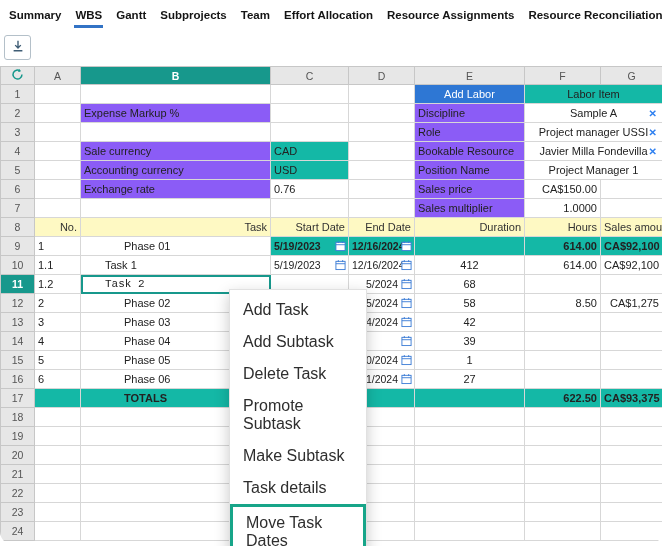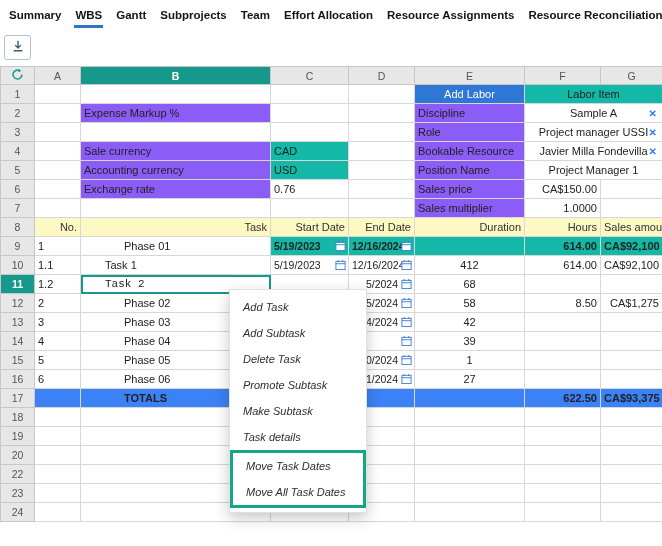--- a/index.html
+++ b/index.html
@@ -24,39 +24,39 @@
   .grid tr:first-child { height:18px; }
   .grid th, .grid td { border:1px solid #d7d7d7; padding:0 3px; overflow:hidden;
                        white-space:nowrap; position:relative; text-align:left; }
   .grid th { background:#e7e7e7; border-color:#c7c7c7; color:#555; font-weight:400;
              font-size:10.5px; text-align:center; }
   .grid th.selh { background:#17988c; color:#fff; font-weight:700; }
   .grid th.corner { padding:0; }
   td.lg  { background:#8b5cf6; }
   td.gy  { background:#14b8a6; }
   td.hd  { background:#fef9c3; text-align:right; color:#333; }
-  td.tot { background:#3b82f6; }
+  td.tot { background:#14b8a6; }
   td.b   { font-weight:700; }
   td.r   { text-align:right; }
   td.c   { text-align:center; }
   td.btnb{ background:#2e77d4; color:#fff; text-align:center; cursor:pointer; }
   td.ind1 .ct { padding-left:5px; display:inline-block;margin-left:35px; }
   td.ind2 .ct { padding-left:21px; display:inline-block; }
   td.date { padding-right:16px; font-size:10.5px; }
   td.dr   { text-align:right; }
   td.sel  { outline:2px solid #17988c; outline-offset:-2px;font-family:Liberation Mono, monospace; }
   .cal { position:absolute; right:2px; top:50%; transform:translateY(-50%); line-height:0; cursor:pointer; }
   .clr { position:absolute; right:5px; top:50%; transform:translateY(-50%);
          color:#2d7ff0; font-size:10px; font-weight:700; cursor:pointer; }
 
   
   .ctx { position:absolute; left:229px; top:289px; width:138px; background:#fff;
          border:1px solid #e1e1e1; box-shadow:0 5px 14px rgba(0,0,0,.22);
          padding:4px 0; z-index:20; }
-  .ctx-item { padding:7px 13px; font-size:11px; color:#2e2e2e; cursor:pointer;font-style:italic; }
+  .ctx-item { padding:7px 13px; font-size:16px; color:#2e2e2e; cursor:pointer; }
   .ctx-highlight { border:3px solid #17a589; }
 </style>
 </head>
 <body>
 
 <div class="app">
 
   <div class="tabs">
     <div class="tab">Summary</div>
     <div class="tab active">WBS</div>
@@ -344,20 +344,30 @@
             <th class="rh">20</th>
             <td class=""><span class="ct"></span></td>
             <td class=""><span class="ct"></span></td>
             <td class=""><span class="ct"></span></td>
             <td class=""><span class="ct"></span></td>
             <td class=""><span class="ct"></span></td>
             <td class=""><span class="ct"></span></td>
             <td class=""><span class="ct"></span></td>
           </tr>
           <tr>
+            <th class="rh">21</th>
+            <td class=""><span class="ct"></span></td>
+            <td class=""><span class="ct"></span></td>
+            <td class=""><span class="ct"></span></td>
+            <td class=""><span class="ct"></span></td>
+            <td class=""><span class="ct"></span></td>
+            <td class=""><span class="ct"></span></td>
+            <td class=""><span class="ct"></span></td>
+          </tr>
+          <tr>
             <th class="rh">22</th>
             <td class=""><span class="ct"></span></td>
             <td class=""><span class="ct"></span></td>
             <td class=""><span class="ct"></span></td>
             <td class=""><span class="ct"></span></td>
             <td class=""><span class="ct"></span></td>
             <td class=""><span class="ct"></span></td>
             <td class=""><span class="ct"></span></td>
           </tr>
           <tr>

